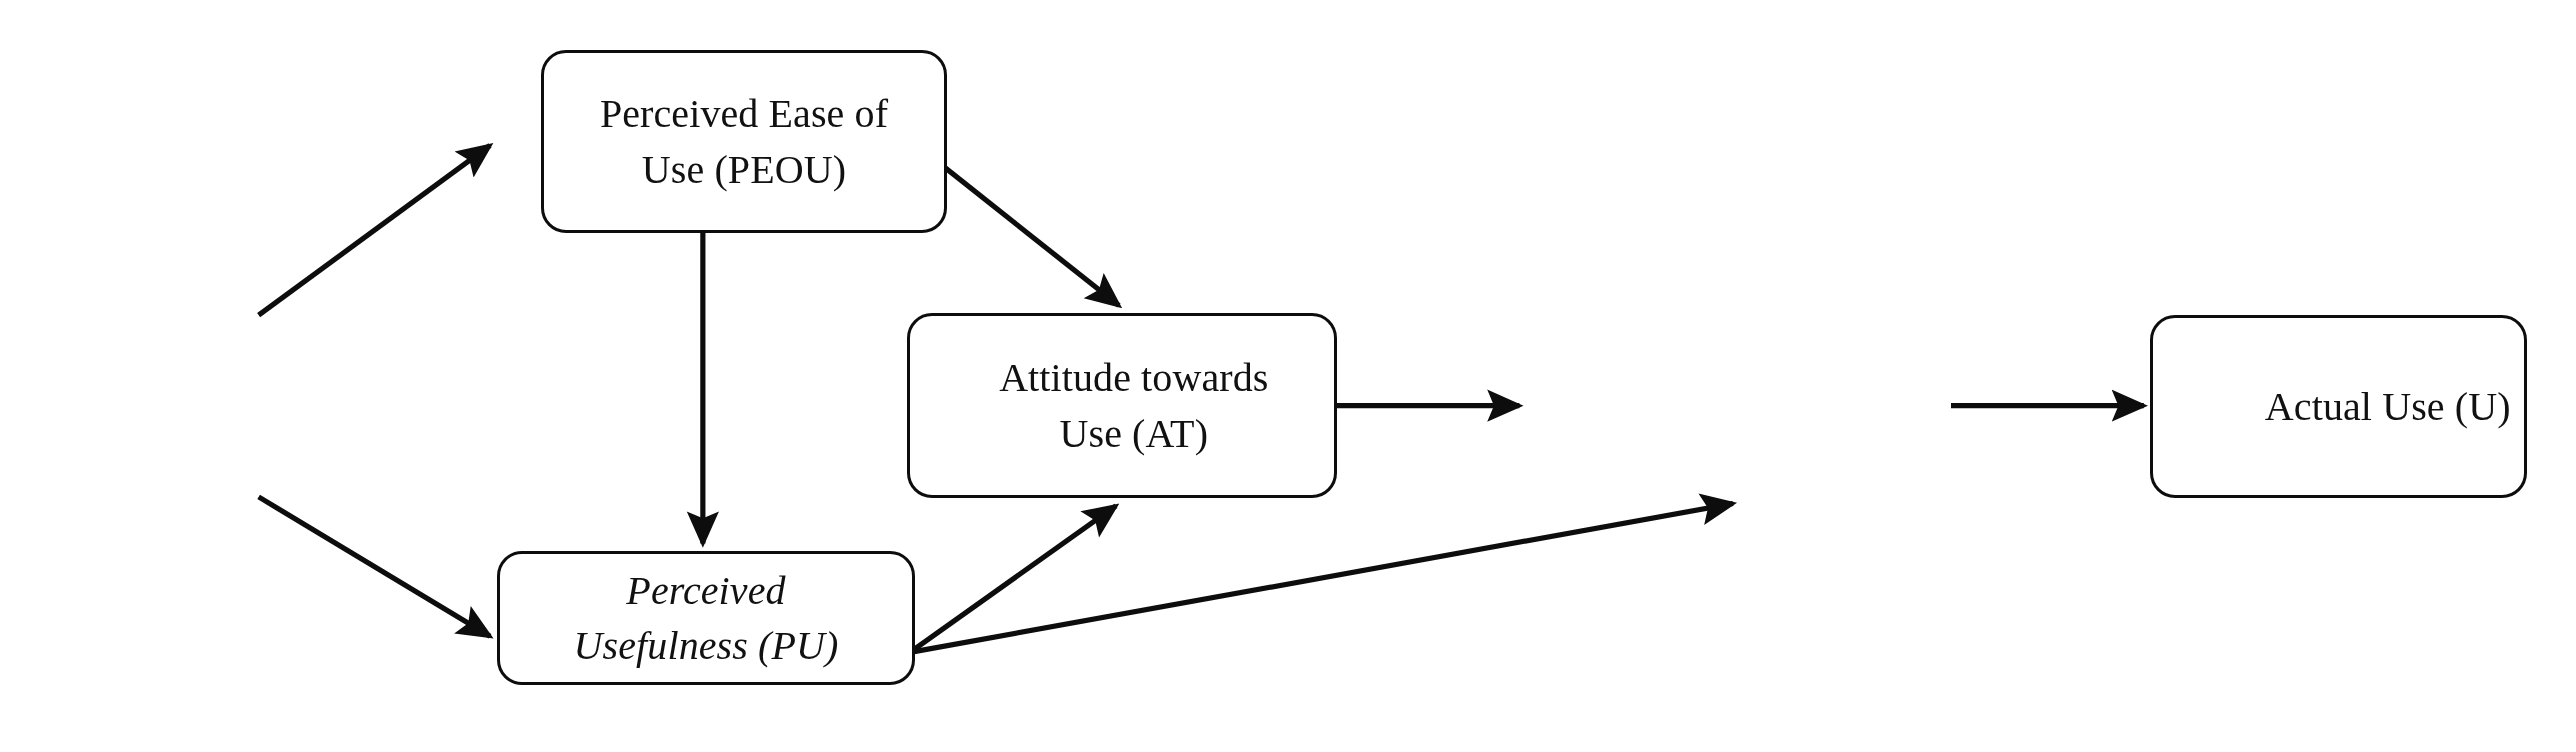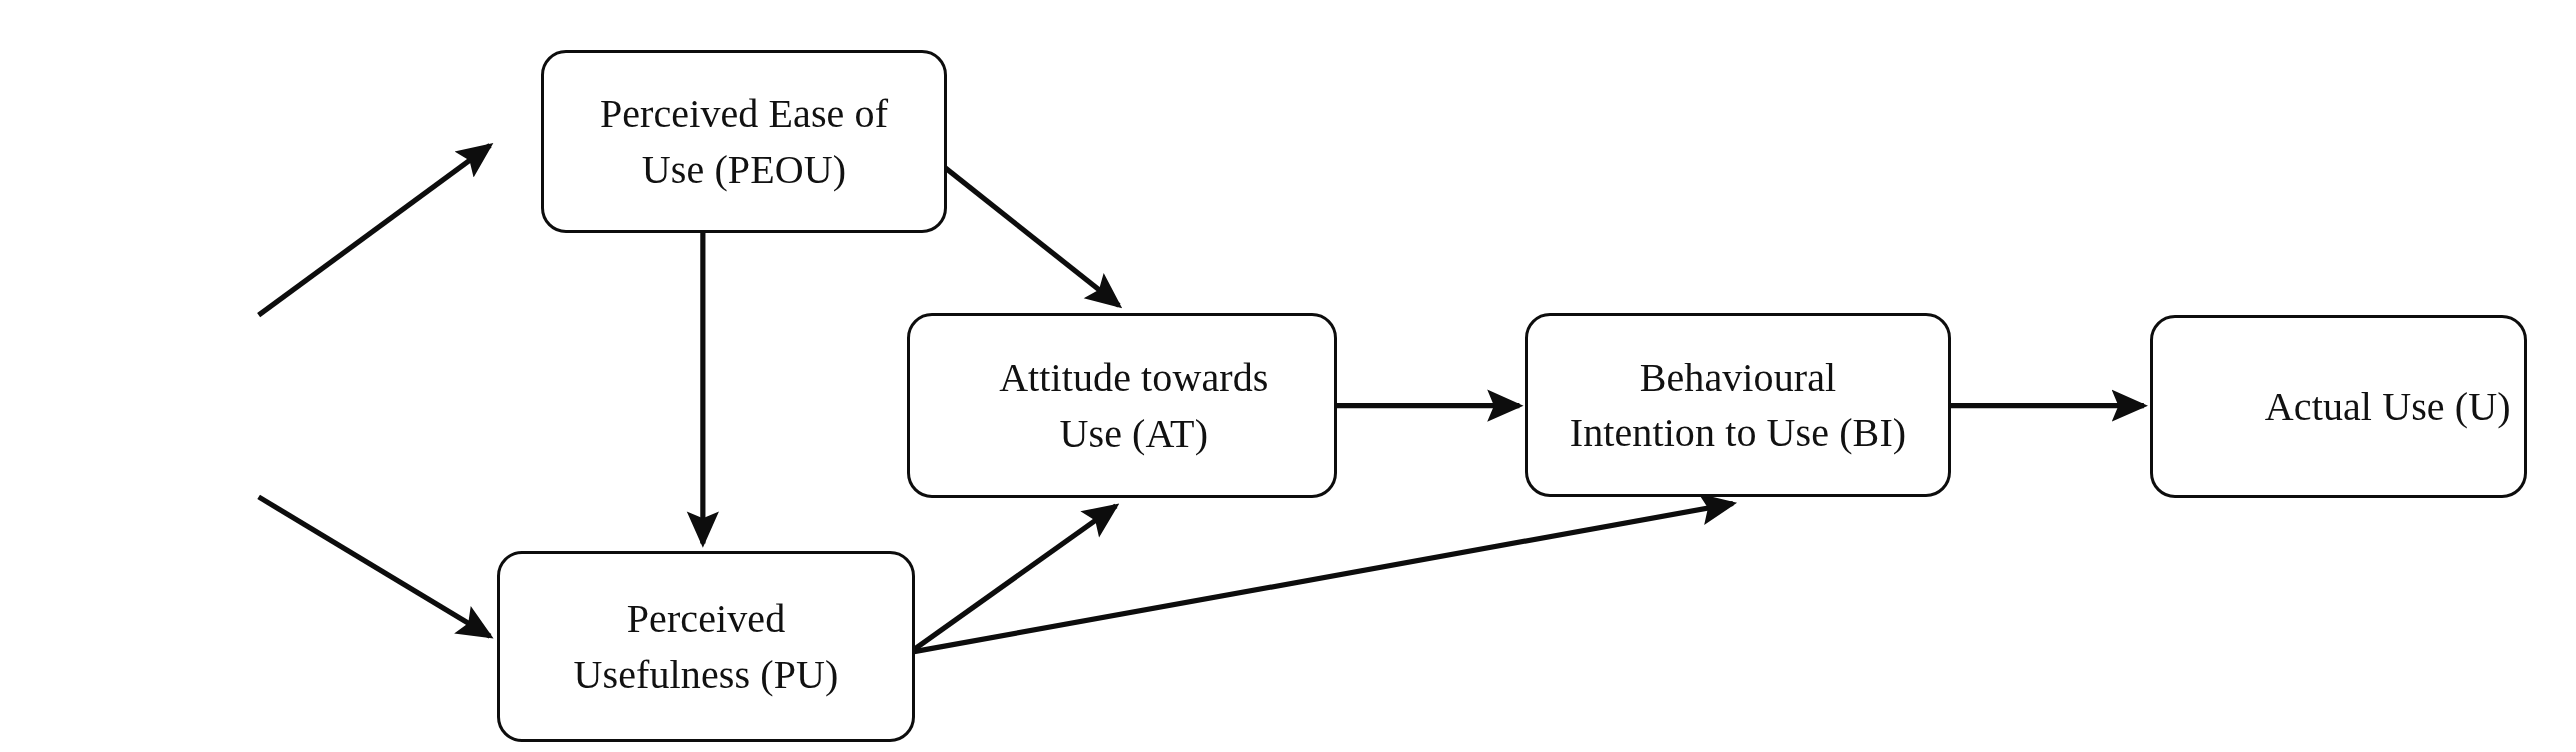--- a/index.html
+++ b/index.html
@@ -40,21 +40,21 @@
     letter-spacing: 0.1px;
     padding: 4.5px 13.4px;
     z-index: 2;
   }
   .node-label {
     display: block;
     white-space: pre-line;
   }
   #node-external-factors { left: 50px;   top: 315px; width: 413px; height: 183px; }
   #node-peou            { left: 497px;  top: 50px;  width: 406px; height: 183px; margin-left: 44px; }
-  #node-pu              { left: 497px;  top: 551px; width: 418px; height: 191px; }
+  #node-pu              { left: 497px;  top: 551px; width: 418px; height: 134px; font-style: italic; }
   #node-at              { left: 907px; top: 313px; width: 430px; height: 185px; padding-left: 37px; }
   #node-bi              { left: 1525px; top: 313px; width: 426px; height: 184px; }
   #node-actual-use      { left: 2150px; top: 315px; width: 377px; height: 183px; justify-content: flex-end; }
 </style>
 </head>
 <body>
 
 <div id="diagram-root">
 
   <svg id="edge-layer" viewBox="0 0 3472 1014" xmlns="http://www.w3.org/2000/svg" aria-hidden="true">
@@ -106,23 +106,19 @@
   <div class="node" id="node-pu">
     <span class="node-label">Perceived
 Usefulness (PU)</span>
   </div>
 
   <div class="node" id="node-at">
     <span class="node-label">Attitude towards
 Use (AT)</span>
   </div>
 
-  <div class="node" id="node-bi">
-    <span class="node-label">Behavioural
-Intention to Use (BI)</span>
-  </div>
 
   <div class="node" id="node-actual-use">
     <span class="node-label">Actual Use (U)</span>
   </div>
 
 </div>
 
 
 </body></html>

